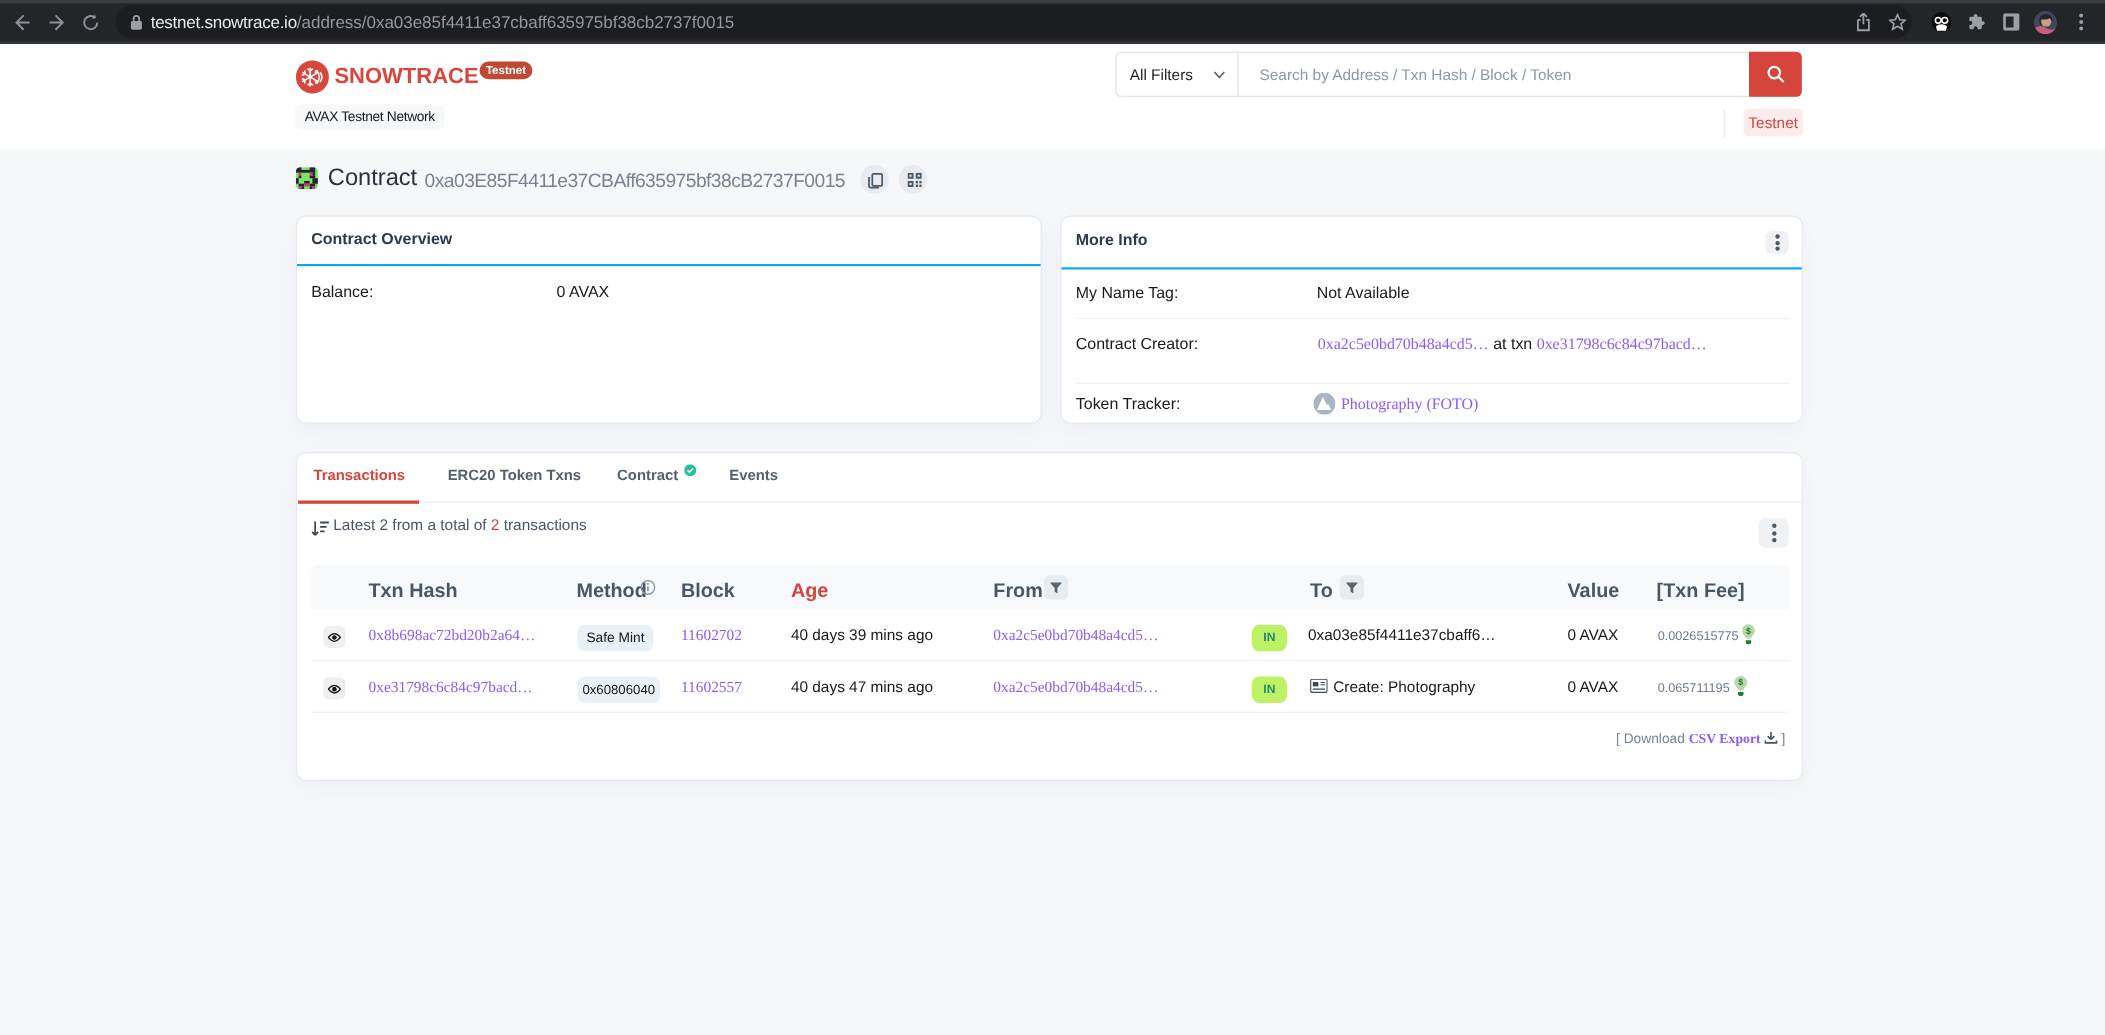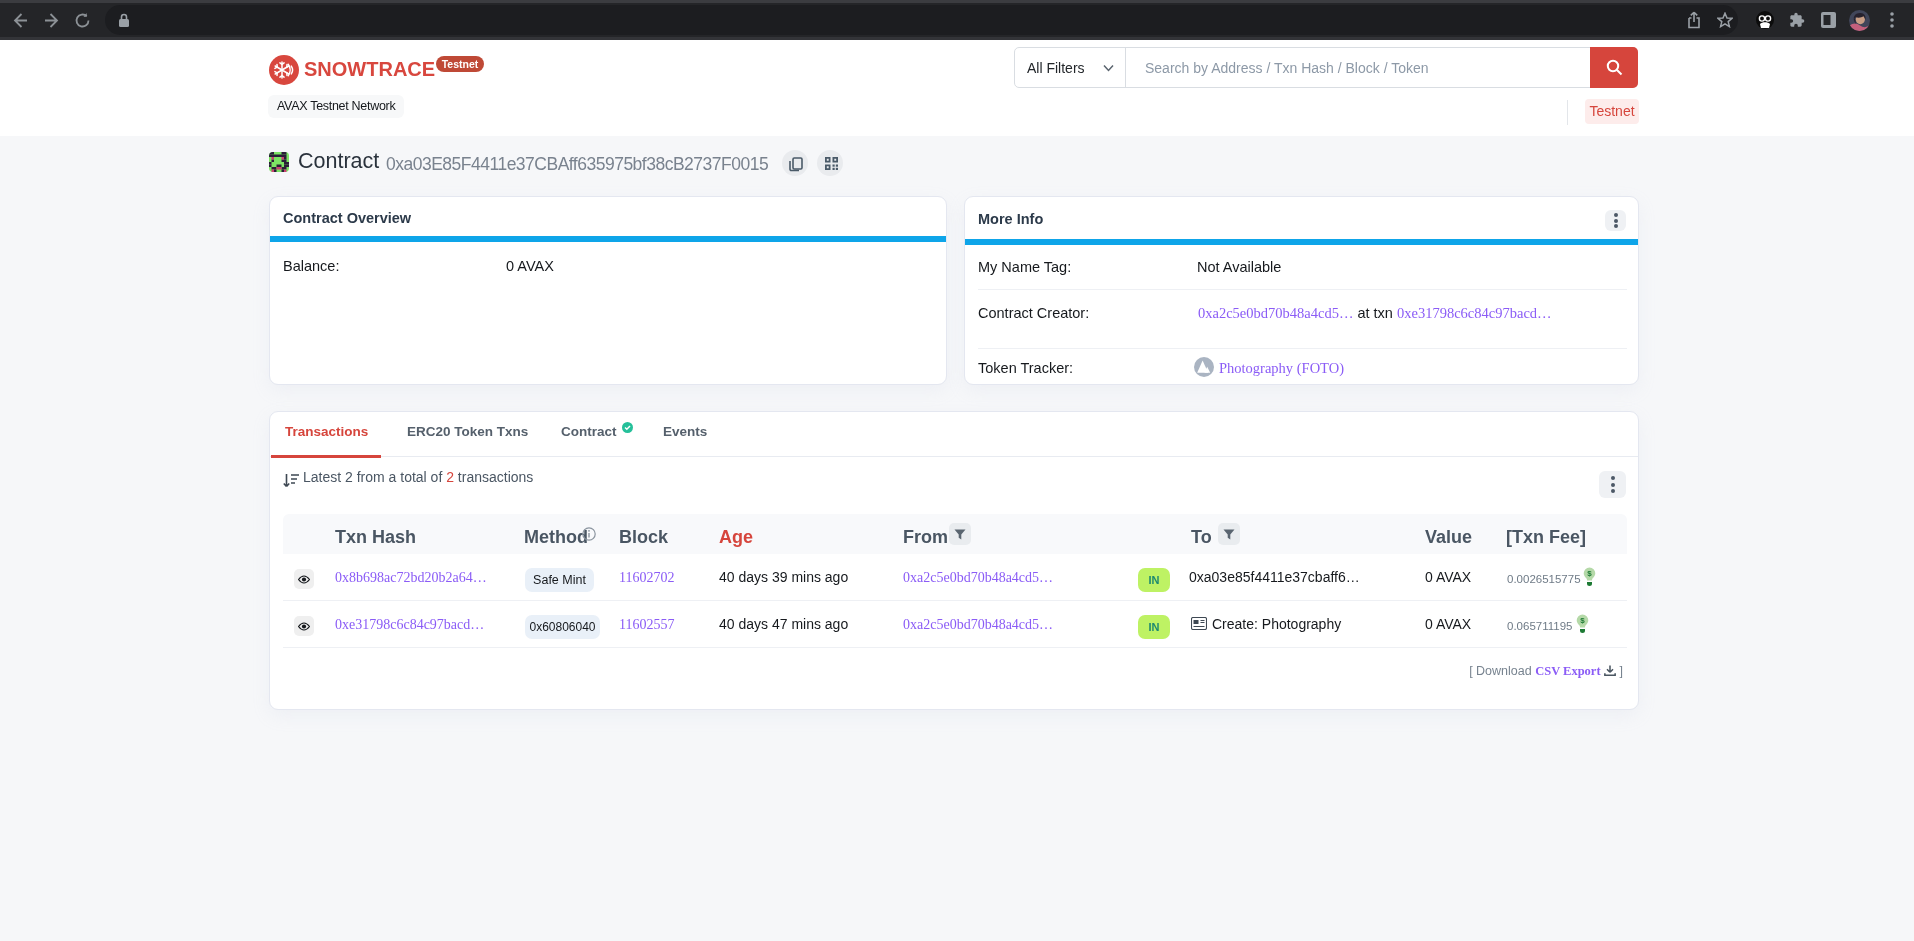--- a/index.html
+++ b/index.html
@@ -35,21 +35,21 @@
 #main{position:absolute;left:0;top:136px;width:1914px;height:805px;background:#f6f7f9;}
 
 #identicon{position:absolute;left:269px;top:152px;}
 #titletext{position:absolute;left:298px;top:151px;font-size:21.5px;line-height:21.5px;color:#2a323c;}
 #titleaddr{position:absolute;left:386px;top:156px;font-size:17.5px;line-height:17.5px;letter-spacing:-0.5px;color:#79828e;}
 .roundbtn{position:absolute;width:26px;height:26px;border-radius:50%;background:#e9ebee;top:150px;}
 
 .card{position:absolute;background:#fff;border:1px solid #e4e7f0;border-radius:9px;box-shadow:0 6px 18px rgba(180,190,210,.12);}
 #card1{left:269px;top:196px;width:678px;height:189px;}
 #card2{left:964px;top:196px;width:675px;height:189px;}
-.cardhead{position:absolute;left:0;top:0;width:100%;border-bottom:6px solid #0ea5e9;}
+.cardhead{position:absolute;left:0;top:0;width:100%;border-bottom:2px solid #0ea5e9;}
 .cardtitle{font-size:14.5px;font-weight:bold;color:#2c3a4a;}
 .lbl{font-size:14.5px;color:#16191d;}
 .val{font-size:14.5px;color:#16191d;}
 a.red{color:#8b5cf6;text-decoration:none;font-family:Liberation Serif, serif;}
 .dots3{position:absolute;width:21px;height:21px;border-radius:6px;background:#eff1f4;}
 .dots3 i{position:absolute;left:8.5px;width:4px;height:4px;border-radius:50%;background:#4c5866;}
 
 #card3{left:269px;top:411px;width:1370px;height:299px;}
 .tab{position:absolute;top:11.5px;font-size:13.5px;font-weight:bold;color:#55606c;}
 #tabline{position:absolute;left:0;top:44px;width:100%;height:1px;background:#e8ebf1;}
@@ -82,20 +82,21 @@
 
   <svg class="cicon" style="left:74px;top:12px" width="17" height="17" viewBox="0 0 17 17">
       <path d="M14.5 8.5 A6 6 0 1 1 12.7 4.2" stroke="#8c9196" stroke-width="1.8" fill="none"></path>
       <path d="M12.5 1 L13 4.5 L9.5 5" fill="#8c9196" stroke="none"></path>
     </svg>
 
   <svg class="cicon" style="left:118px;top:13px" width="12" height="15" viewBox="0 0 12 15">
       <rect x="1" y="6" width="10" height="8" rx="1.5" fill="#9aa0a6"></rect>
       <path d="M3.5 6 V4 a2.5 2.5 0 0 1 5 0 V6" stroke="#9aa0a6" stroke-width="1.6" fill="none"></path>
     </svg>
+  <div id="url">testnet.snowtrace.io<span class="g">/address/0xa03e85f4411e37cbaff635975bf38cb2737f0015</span></div>
 
   <svg class="cicon" style="left:1687px;top:11px" width="14" height="18" viewBox="0 0 14 18">
       <path d="M2 7 H4.5 M9.5 7 H12 V16.5 H2 V7" stroke="#9aa0a6" stroke-width="1.6" fill="none"></path>
       <path d="M7 1.5 V11 M7 1.2 L3.8 4.4 M7 1.2 L10.2 4.4" stroke="#9aa0a6" stroke-width="1.6" fill="none"></path>
     </svg>
 
   <svg class="cicon" style="left:1717px;top:12px" width="16" height="16" viewBox="0 0 16 16">
       <path d="M8 1.2 L10 6 L15 6.3 L11.2 9.6 L12.4 14.6 L8 11.8 L3.6 14.6 L4.8 9.6 L1 6.3 L6 6 Z" stroke="#9aa0a6" stroke-width="1.5" fill="none"></path>
     </svg>
 

